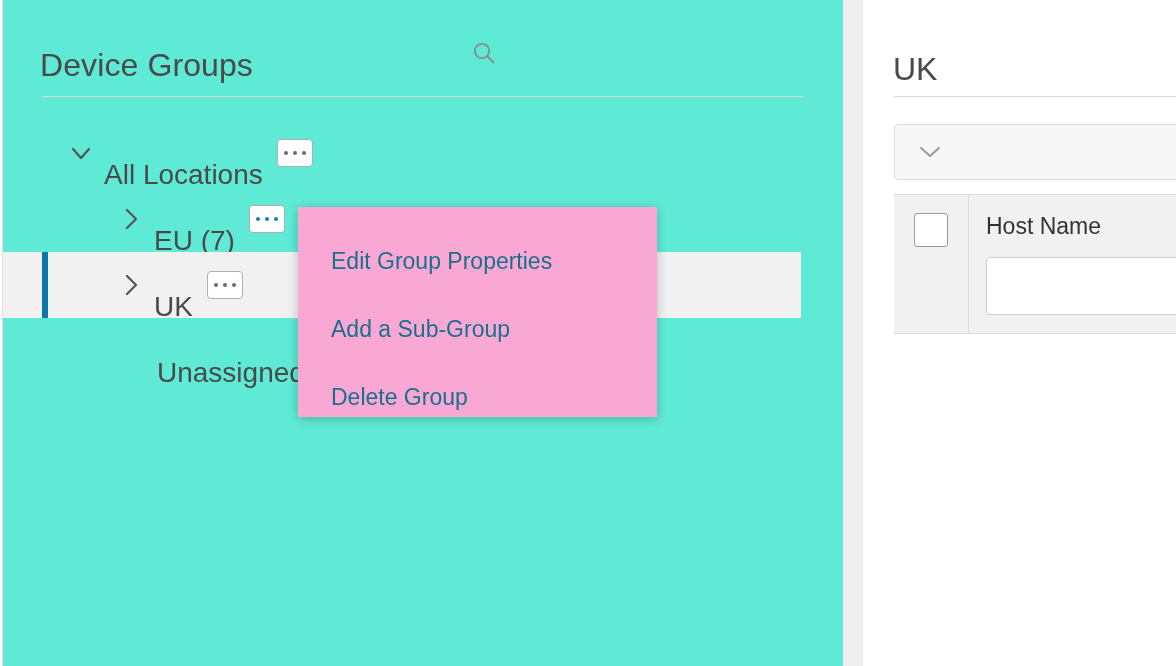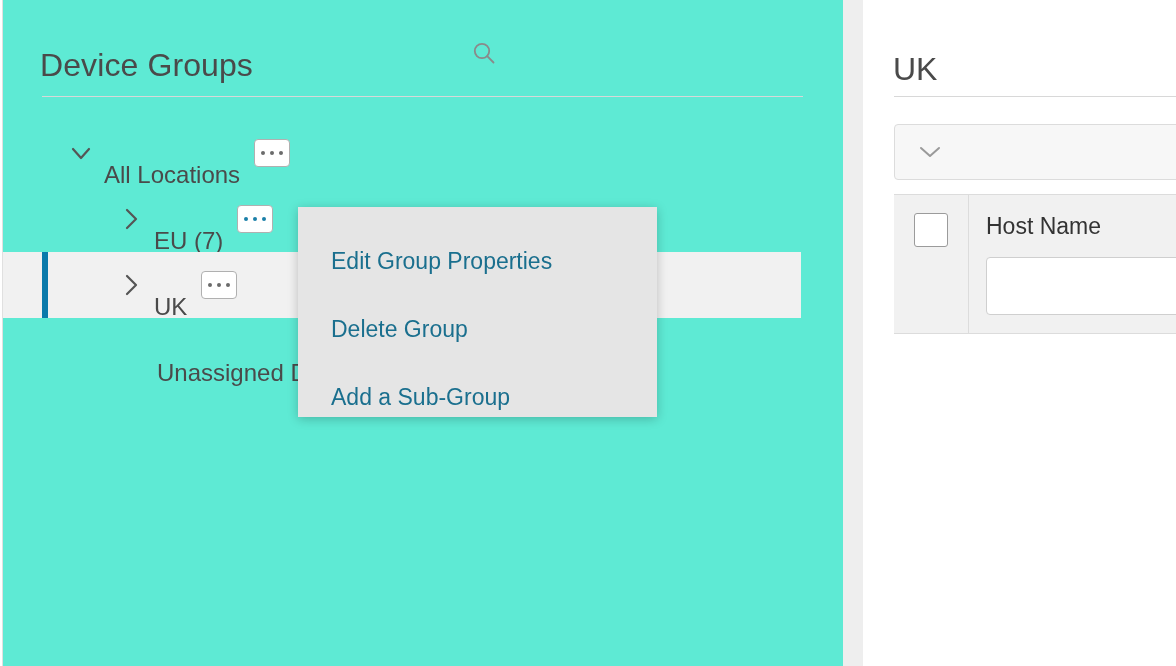--- a/index.html
+++ b/index.html
@@ -124,21 +124,21 @@
     margin-right: 10px;
     flex: none;
     display: flex;
     align-items: center;
     justify-content: center;
     cursor: pointer;
   }
   .twisty svg { display: block; }
 
   .tree-label {
-    font-size: 24px;
+    font-size: 28px;
     font-weight: 400;
     color: #4a4a4a;
     line-height: 30px;
     white-space: nowrap;
     margin-top: 44px;
   }
   .tree-row.leaf .tree-label { color: #4a4a4a; }
 
   .ellipsis-btn {
     width: 36px;
@@ -163,21 +163,21 @@
   }
   .ellipsis-btn.accent .dot { background: #1a7fa8; }
 
   
   .context-menu {
     position: absolute;
     left: 298px;
     top: 207px;
     width: 359px;
     height: 210px;
-    background: #e5e5e5;
+    background: #f9a8d4;
     box-shadow: 0 2px 10px rgba(0,0,0,0.22);
     z-index: 50;
     box-sizing: border-box;
     padding-top: 20px;
   }
   .menu-item {
     display: block;
     height: 68px;
     line-height: 68px;
     padding-left: 33px;
@@ -384,22 +384,22 @@
           </button>
         </div>
         <div class="tree-row leaf">
           <span class="tree-label">Unassigned Devices (2)</span>
         </div>
       </div>
   </section>
 
   <div class="context-menu" id="context-menu">
       <div class="menu-item">Edit Group Properties</div>
+      <div class="menu-item">Add a Sub-Group</div>
       <div class="menu-item">Delete Group</div>
-      <div class="menu-item">Add a Sub-Group</div>
     </div>
 
   <div class="panel-gutter"></div>
   <div class="panel-divider"></div>
 
   <section class="detail-panel">
     <h2 class="detail-title">UK</h2>
 
     <div class="detail-rule"></div>
 

